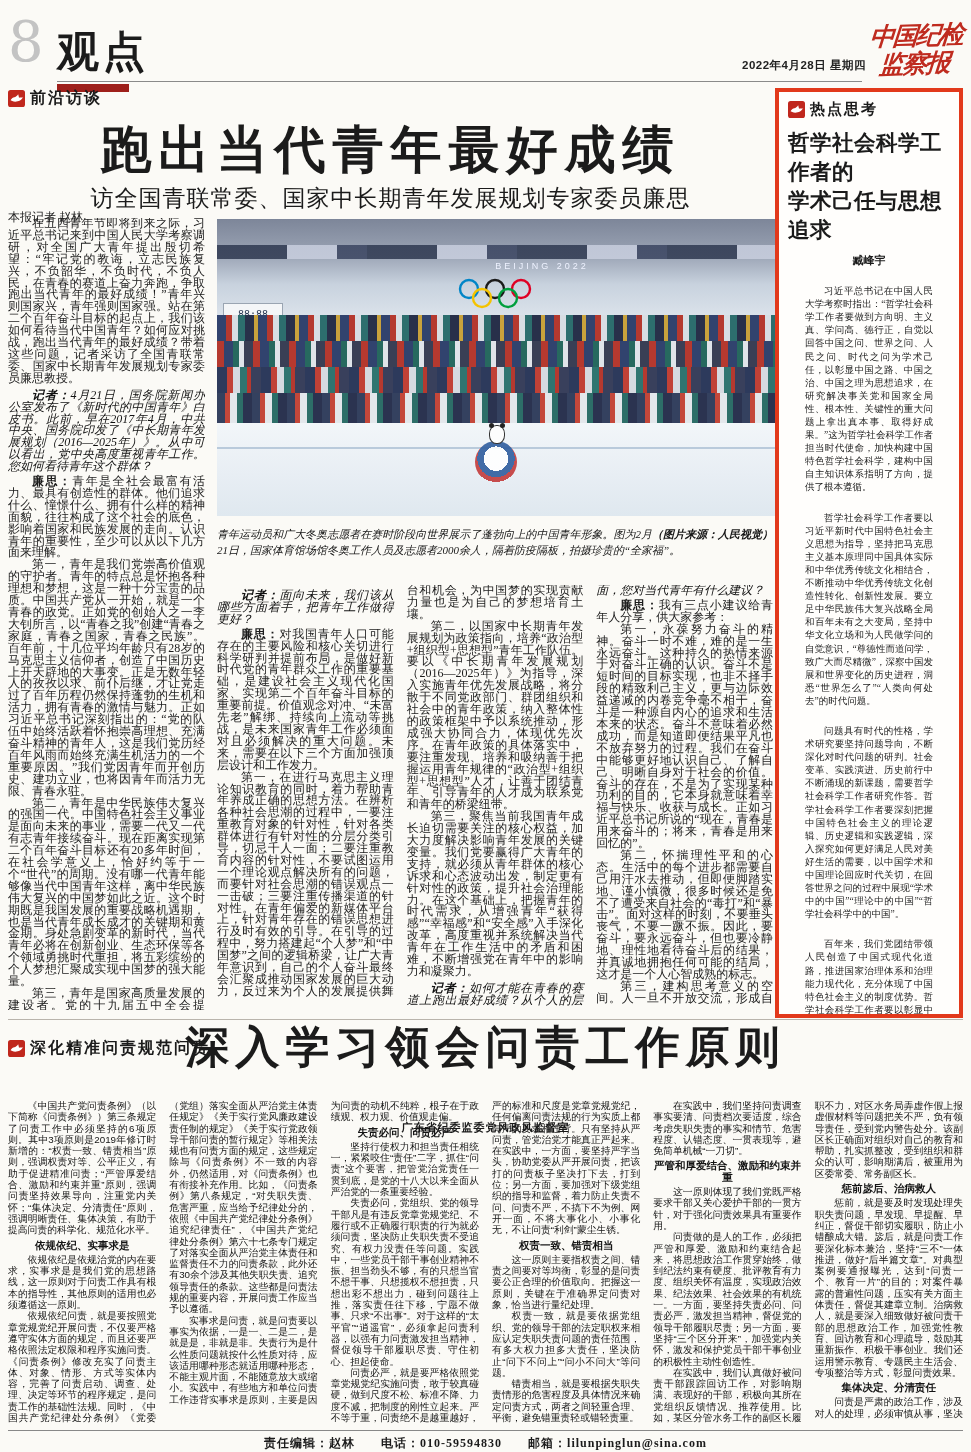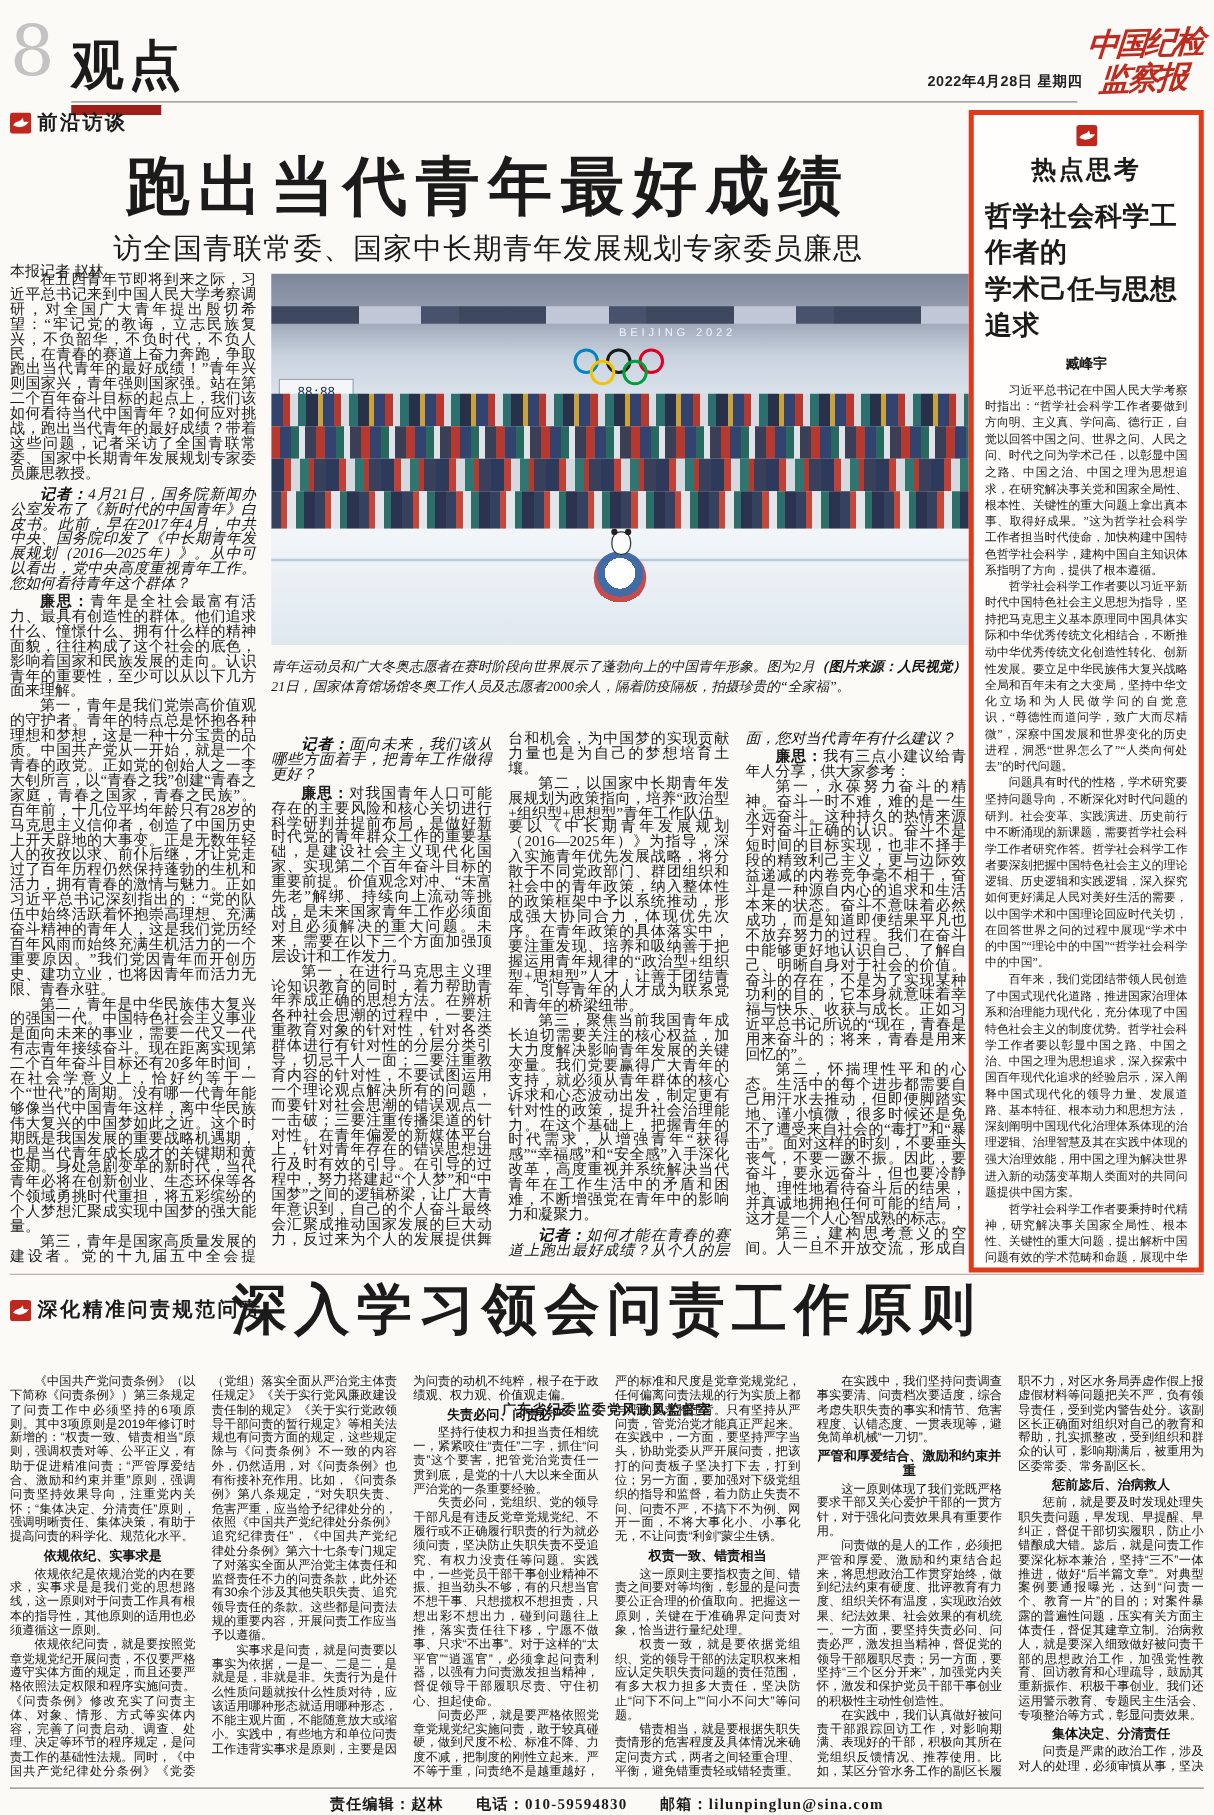--- a/index.html
+++ b/index.html
@@ -59,24 +59,24 @@
   .ph-mascot:before,.ph-mascot:after{content:"";position:absolute;top:-3px;width:5px;height:5px;border-radius:50%;background:#222;}
   .ph-mascot:before{left:-1px;} .ph-mascot:after{right:-1px;}
   .ph-board{position:absolute;left:6px;top:84px;width:58px;height:22px;background:#f4f6f8;border:1px solid #9aa5b2;
     color:#2b3a55;font-family:"DejaVu Sans Mono",monospace;font-size:10px;text-align:center;line-height:22px;}
   .caption{position:absolute;left:209px;top:438px;width:556px;font-size:11px;line-height:16px;
     font-style:italic;text-align:justify;color:#151515;}
   .caption .credit{float:right;font-weight:bold;}
   
   #sidebar{position:absolute;left:775px;top:88px;width:188px;height:930px;box-sizing:border-box;
     border:4px solid #e2391b;background:#fffefc;padding:8px 9px;overflow:hidden;}
-  #sidebar .kicker{font-size:20px;flex-direction:column;}
+  #sidebar .kicker{font-size:15px;}
   .sb-headline{margin:10px 0 2px;text-align:left;font-size:21.5px;font-weight:bold;line-height:1.35;letter-spacing:.5px;}
   .sb-author{text-align:center;font-size:11px;font-weight:bold;margin:8px 0 9px;}
-  .sb-body p{margin:0;text-align:justify;text-indent:2em;font-size:9.5px;line-height:13.1px;}
+  .sb-body p{margin:17px;text-align:justify;text-indent:2em;font-size:9.5px;line-height:13.1px;}
   
   .mid-rule{position:absolute;left:8px;top:1019px;width:955px;height:1px;background:#b9b4ac;}
   #bottom{position:absolute;left:8px;top:1024px;width:955px;height:402px;}
   #bottom .kicker{position:absolute;left:0;top:14px;}
   .bt-headline{position:absolute;left:0;top:0;width:955px;text-align:center;
     font-size:44px;font-weight:bold;letter-spacing:6px;line-height:1.1;}
   .bt-byline{position:absolute;left:0;top:56px;width:955px;text-align:center;font-size:11px;font-weight:bold;letter-spacing:1px;margin-top:40px;}
   .flow6{position:absolute;left:0;top:76px;width:955px;height:326px;overflow:hidden;
     column-count:6;column-gap:13px;}
   .flow6 p{margin:0;text-align:justify;text-indent:2em;font-size:9.8px;line-height:11.3px;font-family:"Liberation Sans","DejaVu Sans",sans-serif;color:#141414;}

